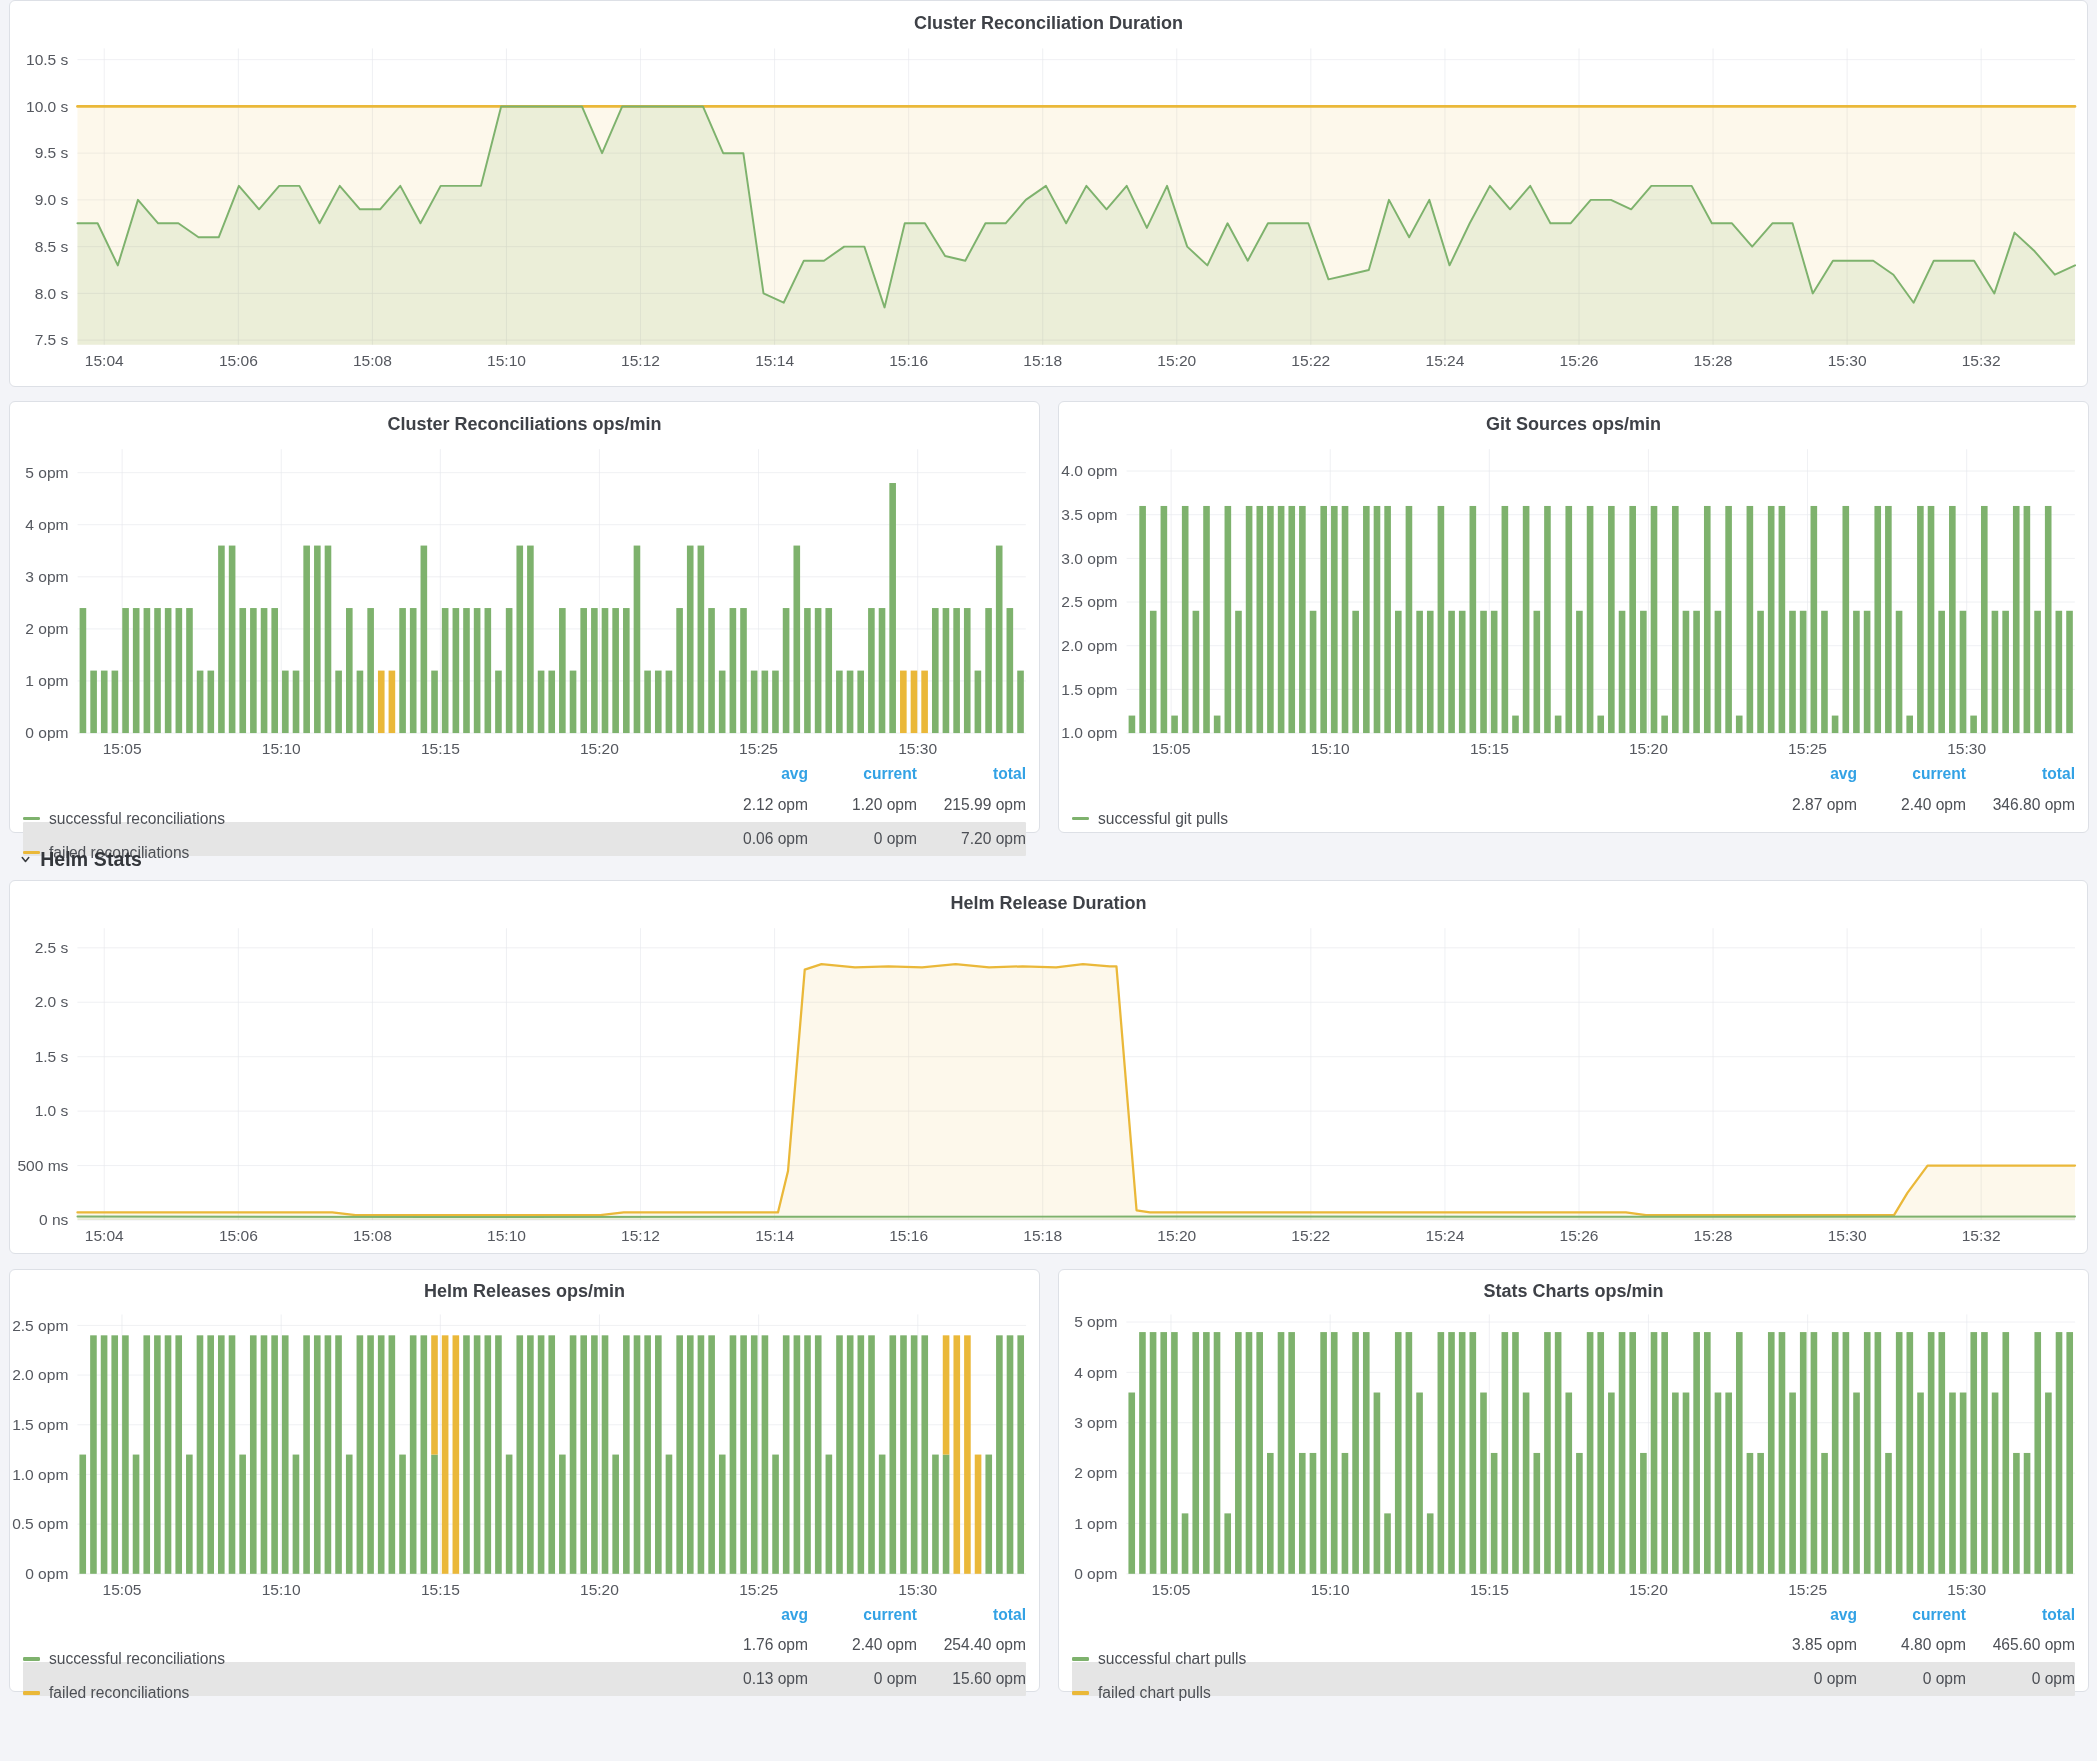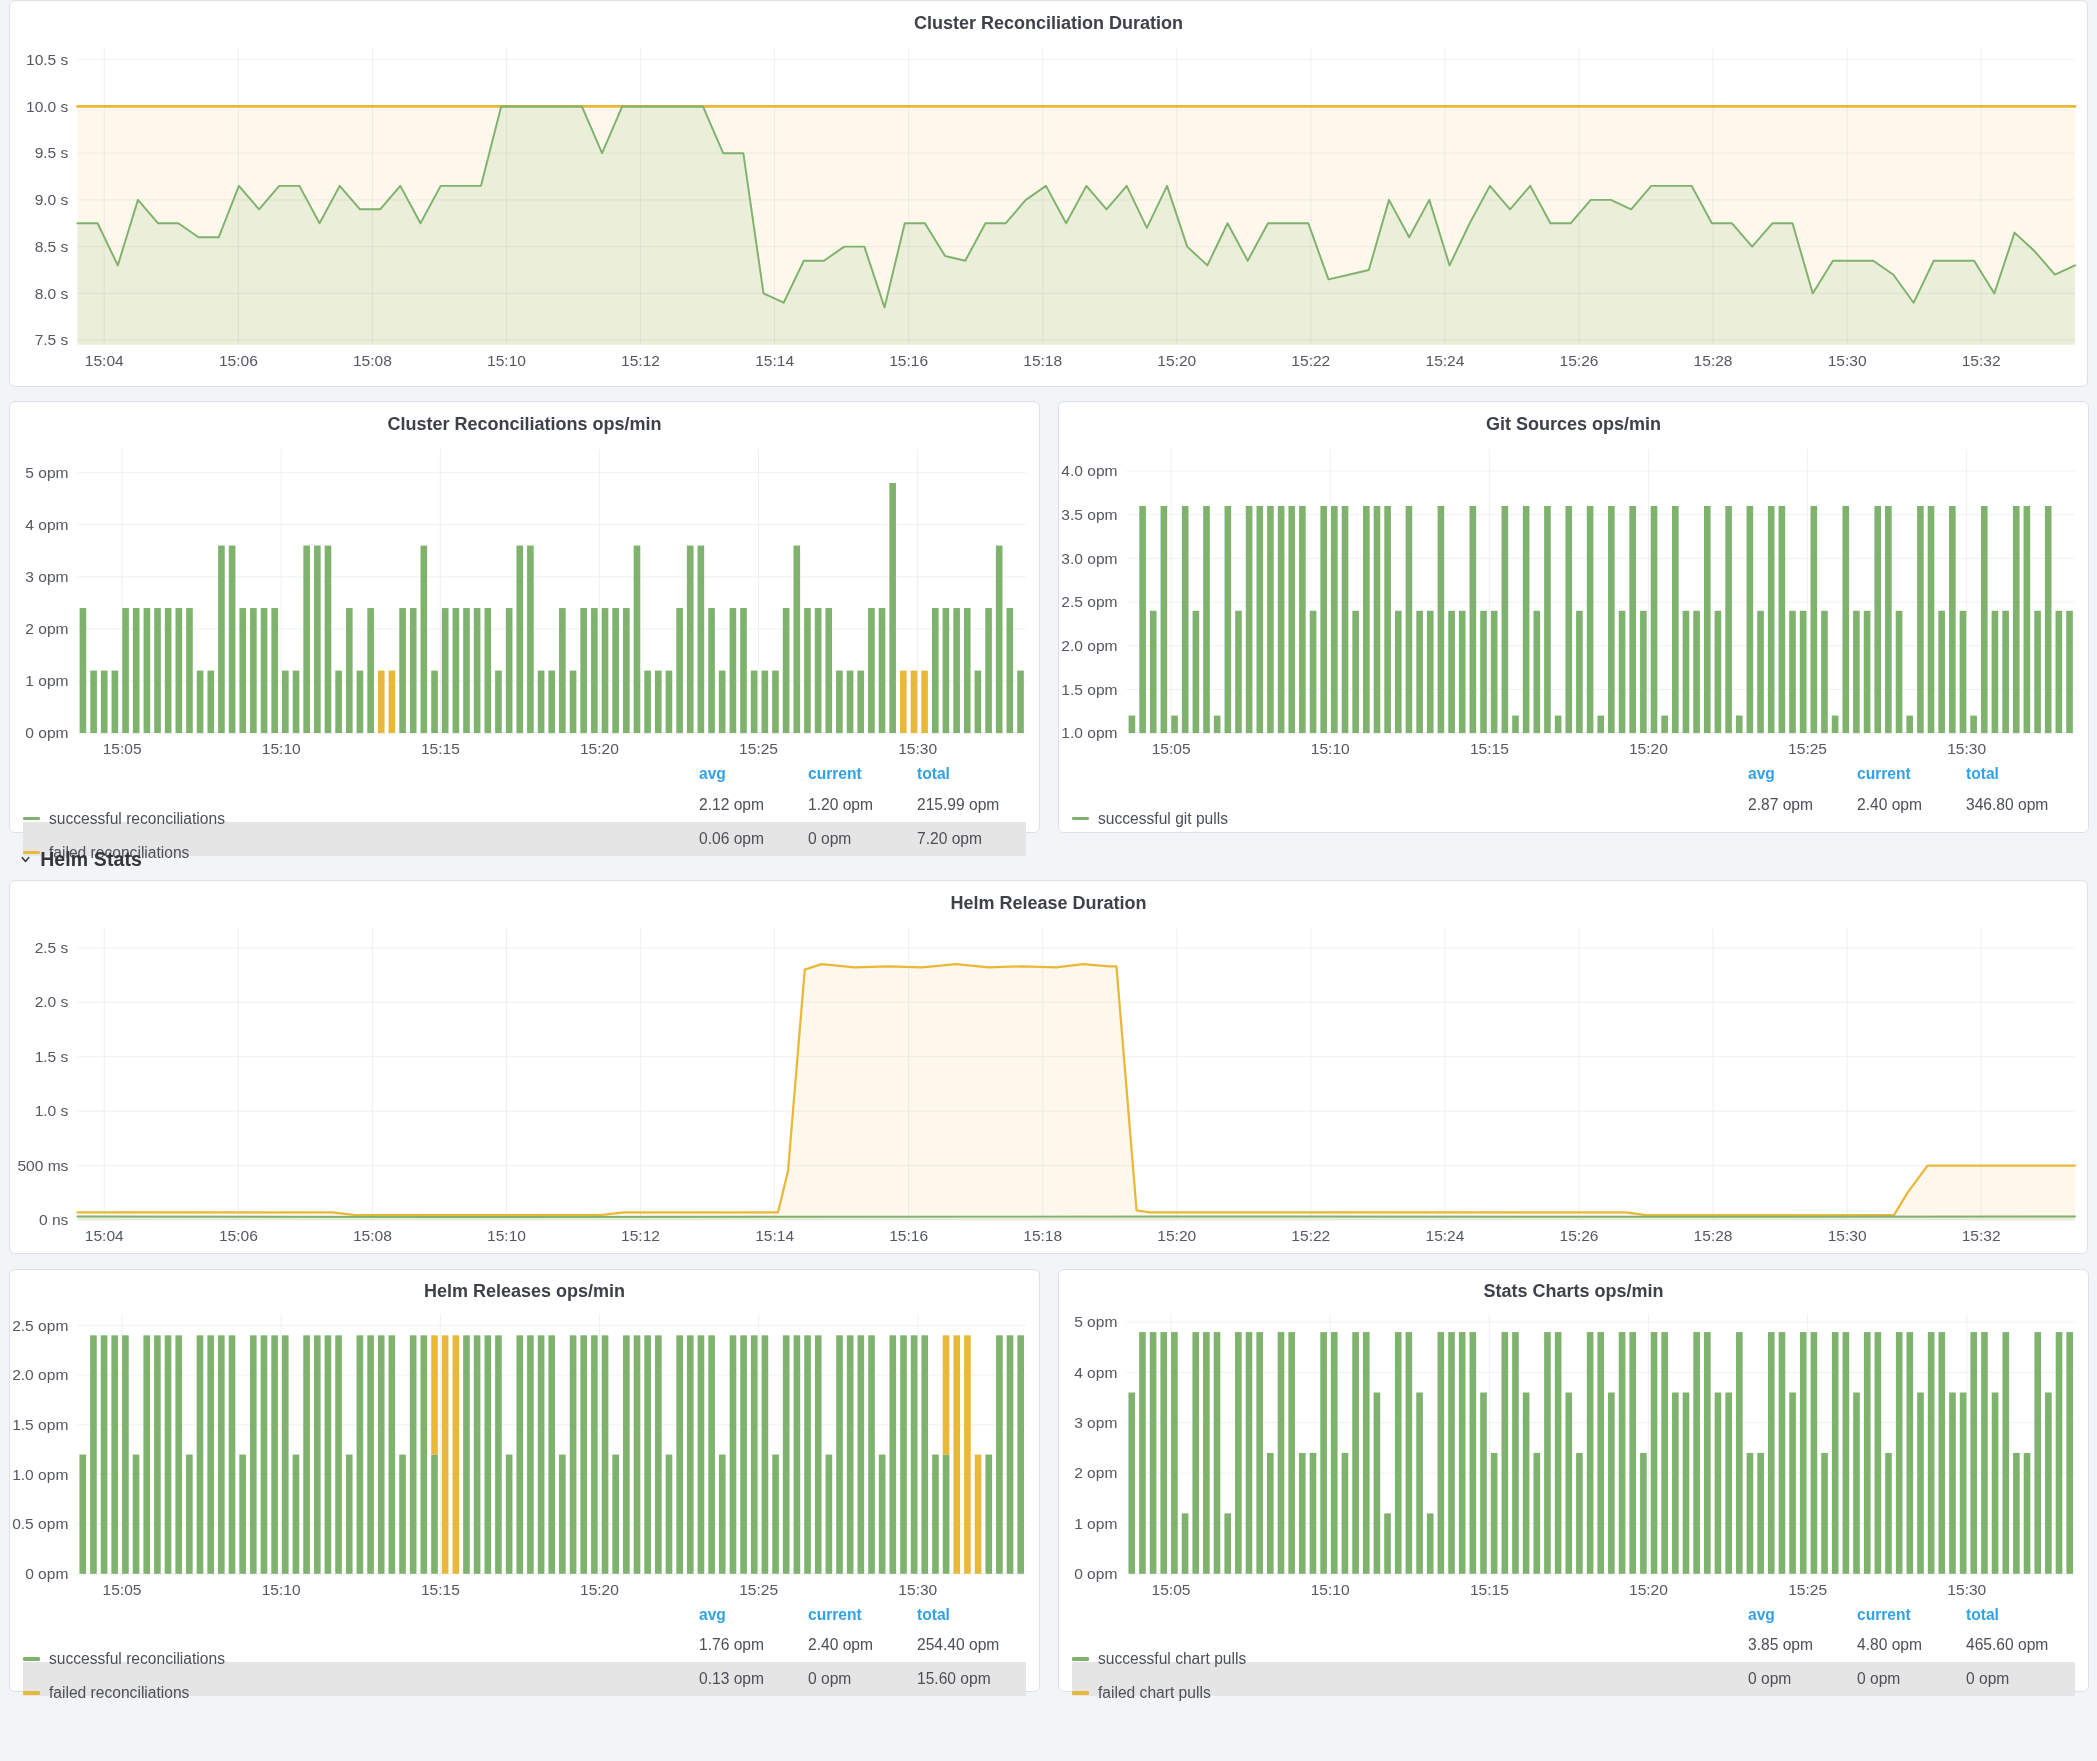--- a/index.html
+++ b/index.html
@@ -24,21 +24,21 @@
   .p-full-d { height:374px; margin-bottom:14.3px; }
   .p-half-3 { height:423px; }
   svg text.tick { font-family:"Liberation Sans", sans-serif; font-size:24px; fill:#55585f; }
   svg line.grid { stroke:#e6e8ec; stroke-width:1; }
   .legend { padding:1.3px 13px 0 13px; font-size:15.6px; color:#4c4f55; }
   .lrow { display:flex; align-items:center; height:34px; }
   .lhead { height:27px; font-weight:bold; }
   .lhead .lc { color:#33a2e5; }
   .lseries { flex:1; display:flex; align-items:center; gap:9px;margin-top:28px; }
   .swatch { display:inline-block; width:17px; height:3.2px; border-radius:1.3px; }
-  .lc { width:109px; }
+  .lc { width:109px; text-align:right; }
   .alt { background:#e5e5e5; border-radius:1.3px; }
 </style>
 </head>
 <body>
 
 <div class="page">
 
 
   <div class="panel p-full-a">
     <div class="panel-title">Cluster Reconciliation Duration</div>

